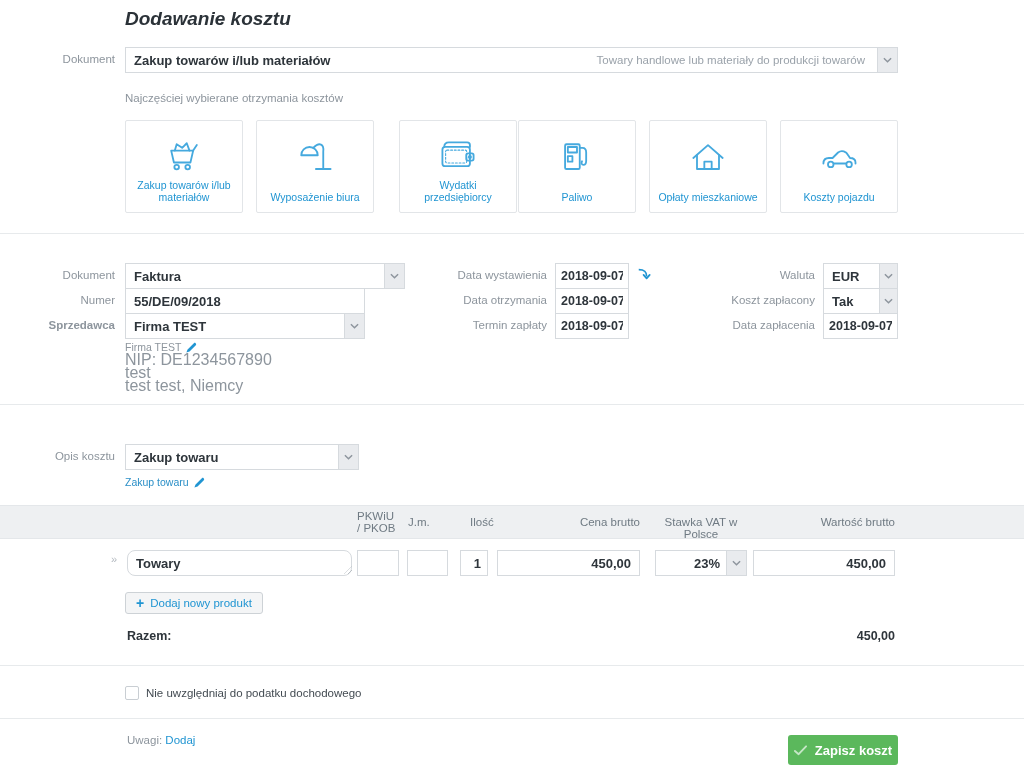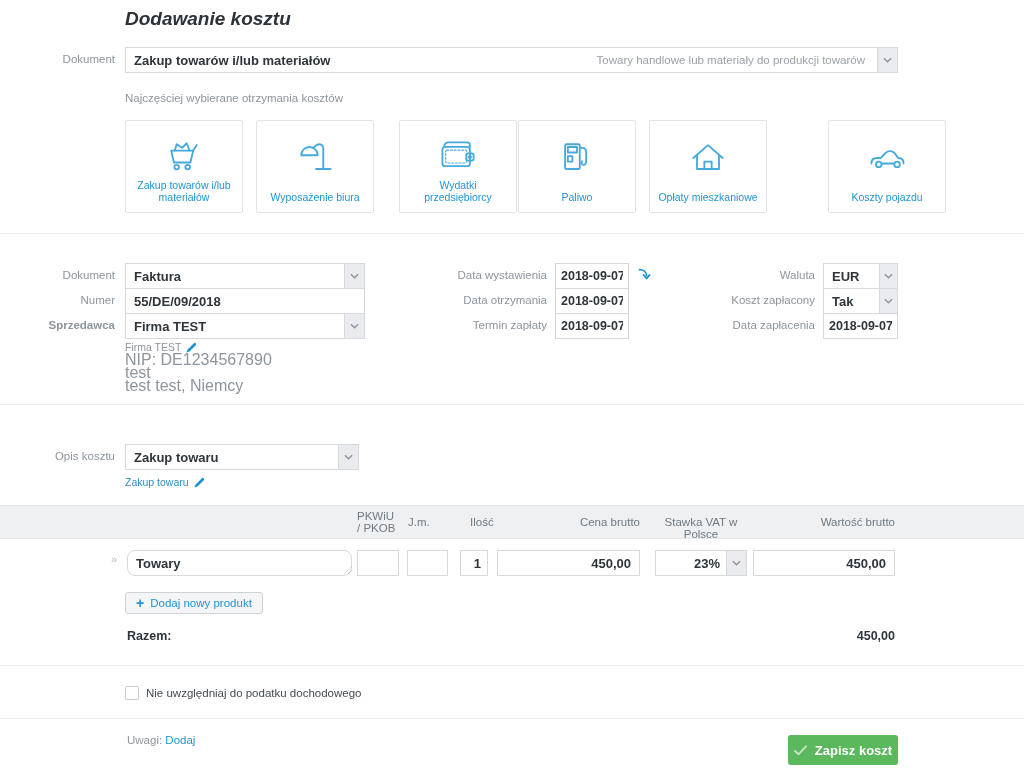--- a/index.html
+++ b/index.html
@@ -151,36 +151,36 @@
     <svg width="44" height="46" viewBox="0 0 48 48">
       <g fill="none" stroke="#45a9de" stroke-width="2" stroke-linecap="round" stroke-linejoin="round">
         <polyline points="8,24 24,10 40,24"></polyline>
         <path d="M12 21 V36 H36 V21"></path>
         <path d="M20 36 V28 H28 V36"></path>
       </g>
     </svg>
     <div class="tile-label">Opłaty mieszkaniowe</div>
   </div>
 
-  <div class="tile" style="left:780px;margin-left:48px;">
+  <div class="tile" style="left:780px;">
     <svg width="44" height="46" viewBox="0 0 48 48">
       <g fill="none" stroke="#45a9de" stroke-width="2" stroke-linecap="round" stroke-linejoin="round">
         <path d="M7 30 C7 26 9 24 13 24 H17 L23 18 C27 15 32 17 34 21 L36 24 C40 24 42 26 42 29 V30"></path>
         <path d="M19 30 H31"></path>
         <circle cx="15" cy="31" r="3"></circle>
         <circle cx="35" cy="31" r="3"></circle>
       </g>
     </svg>
     <div class="tile-label">Koszty pojazdu</div>
   </div>
 
   <div class="sep" style="top:233px;"></div>
 
   <div class="abs flabel" style="left:20px; top:269px; width:95px;">Dokument</div>
-  <div class="fieldbox" style="left:125px; top:263px; width:240px; height:26px;">
+  <div class="fieldbox" style="left:125px; top:263px; width:280px; height:26px;">
     <span>Faktura</span>
     <span class="chevbox">
       <svg width="9" height="6" viewBox="0 0 10 6">
           <polyline points="1,1 5,5 9,1" fill="none" stroke="#8d959d" stroke-width="1.6"></polyline>
         </svg>
     </span>
   </div>
 
   <div class="abs flabel" style="left:20px; top:294px; width:95px;">Numer</div>
   <input class="txt" style="left: 125px; top: 288px; width: 240px; height: 26px;" value="55/DE/09/2018">

